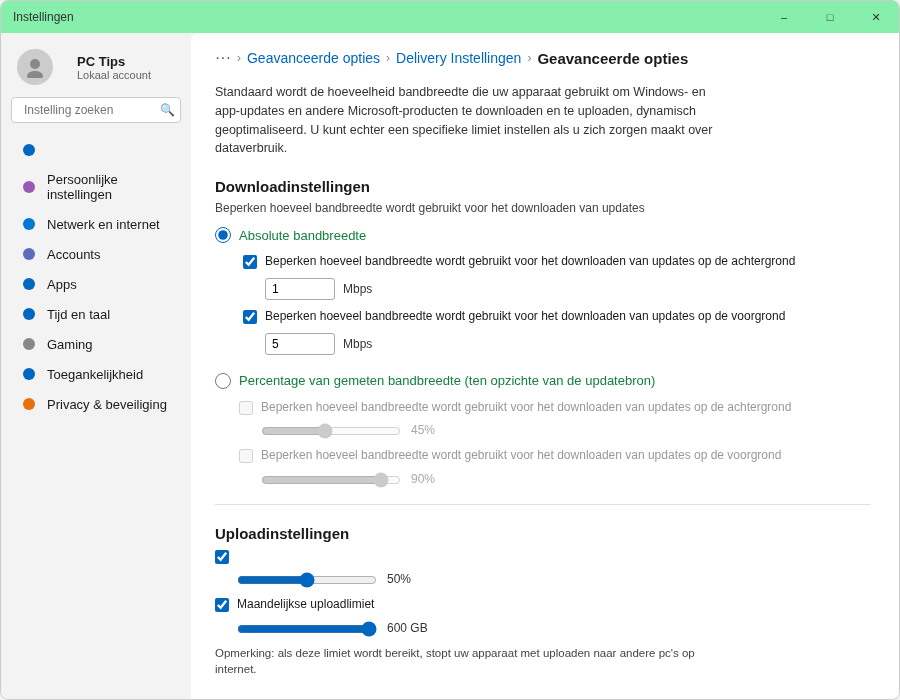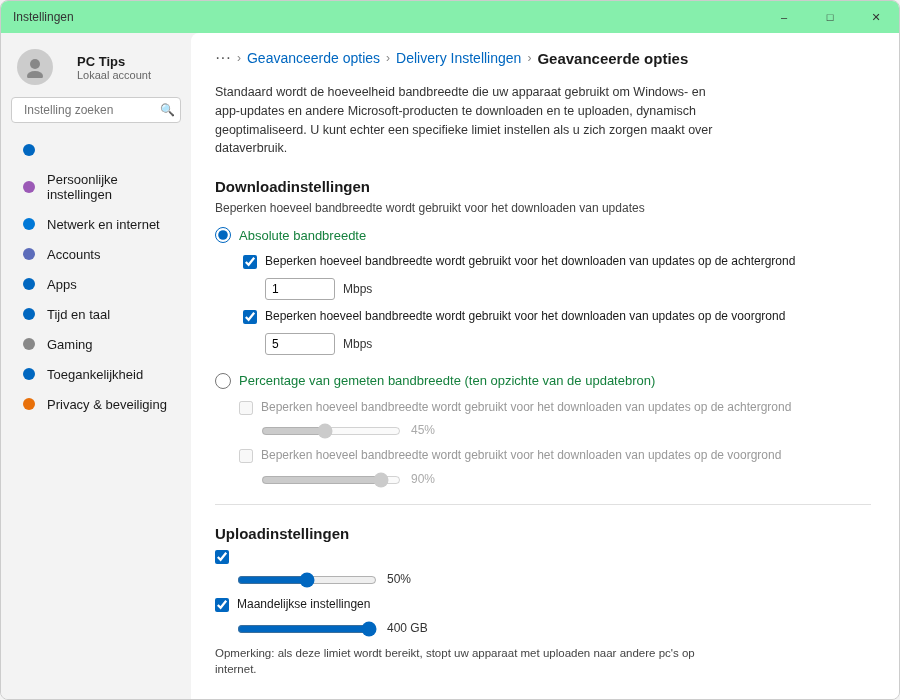--- a/index.html
+++ b/index.html
@@ -540,25 +540,25 @@
         <div class="checkbox-option">
           <input type="checkbox" class="checkbox-input" id="cb-upload-internet" checked="" style="">
         </div>
         <div class="slider-row">
           <input type="range" class="slider-input" min="0" max="100" value="50" style="">
           <span class="slider-value">50%</span>
         </div>
 
         <div class="checkbox-option" style="margin-top:8px;">
           <input type="checkbox" class="checkbox-input" id="cb-maandelijks" checked="" style="">
-          <label for="cb-maandelijks" class="checkbox-label">Maandelijkse instellingen</label>
+          <label for="cb-maandelijks" class="checkbox-label">Maandelijkse uploadlimiet</label>
         </div>
         <div class="slider-row">
           <input type="range" class="slider-input" min="0" max="100" value="100" style="">
-          <span class="slider-value">400 GB</span>
+          <span class="slider-value">600 GB</span>
         </div>
 
         <p class="upload-note">Opmerking: als deze limiet wordt bereikt, stopt uw apparaat met uploaden naar andere pc's op internet.</p>
       </div>
     </div>
   </div>
 </div>
 
 <style>
   .window { position: relative; }

